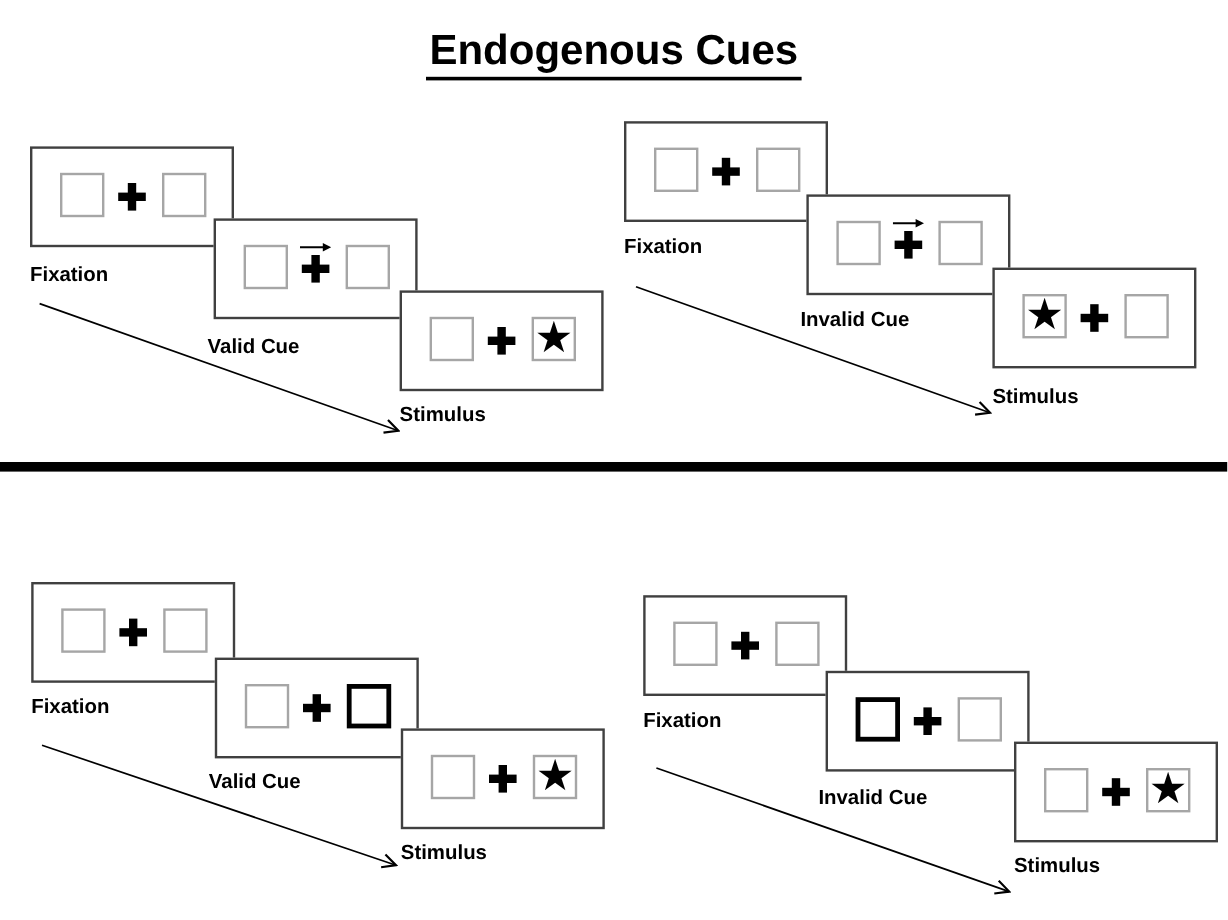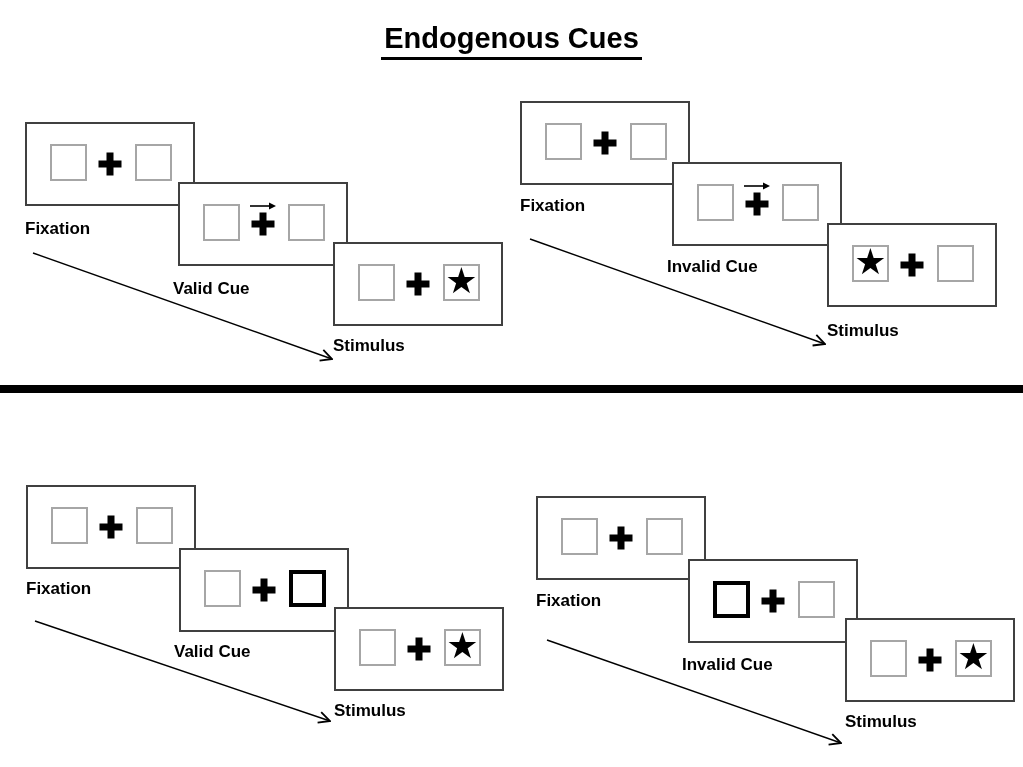--- a/index.html
+++ b/index.html
@@ -1,20 +1,20 @@
 <!DOCTYPE html>
 <html><head>
 <meta charset="utf-8">
 <style>
   html,body{margin:0;padding:0;background:#fff;}
   .stage{position:relative;width:1023px;height:767px;background:#ffffff;overflow:hidden;
          font-family:"Liberation Sans","DejaVu Sans",sans-serif;color:#000;}
 
   .section-title{position:absolute;left:0;width:100%;text-align:center;
-                 font-size:29px;font-weight:bold;letter-spacing:0px;}
+                 font-size:35px;font-weight:bold;letter-spacing:0px;}
   .section-title .u{display:inline-block;border-bottom:3px solid #000;padding:0 3px 2px 3px;}
 
   .divider{position:absolute;left:0;width:1023px;height:8px;background:#000;}
 
   .panel{position:absolute;width:170px;height:84px;background:#fff;
          border:2px solid #404040;box-sizing:border-box;}
   .box{position:absolute;top:20px;width:37px;height:37px;background:#fff;
        border:2px solid #a6a6a6;box-sizing:border-box;
        display:flex;align-items:center;justify-content:center;}
   .box.left{left:23px;}

